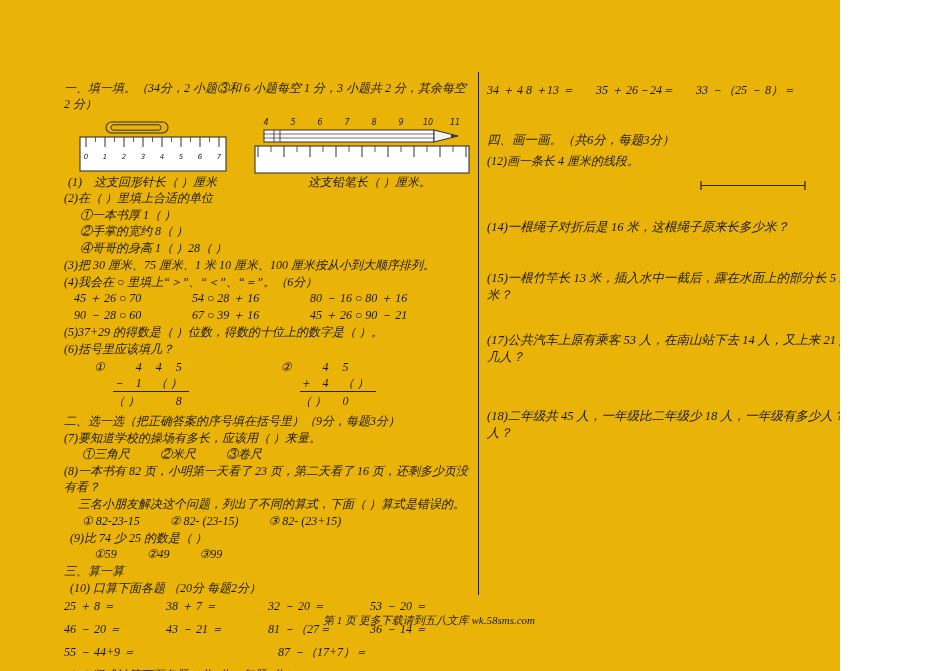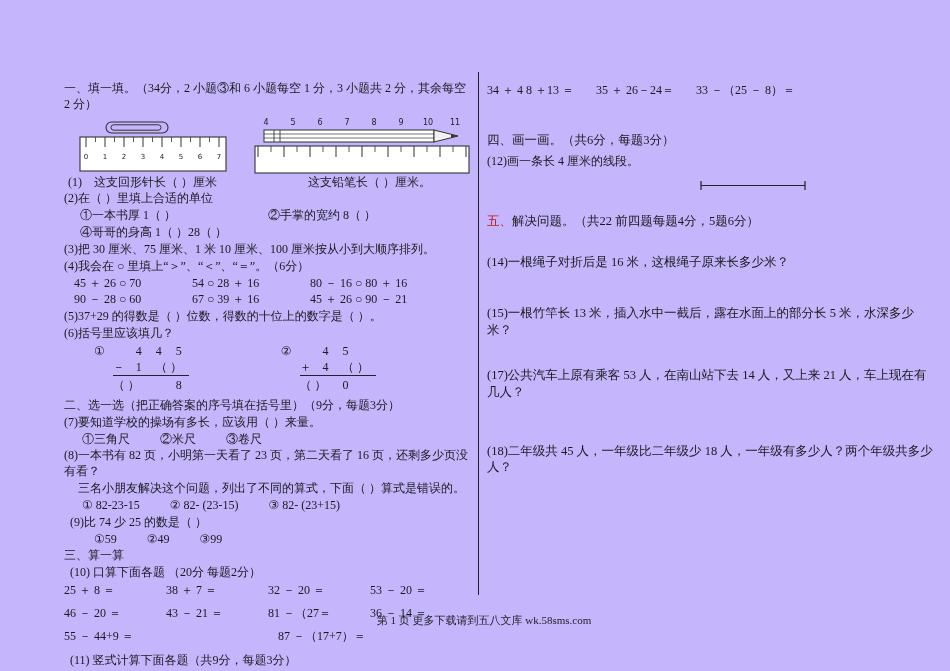--- a/index.html
+++ b/index.html
@@ -1,31 +1,31 @@
 <!DOCTYPE html>
 <html><head>
 <meta charset="utf-8">
 <style>
   * { margin:0; padding:0; box-sizing:border-box; }
   html,body { background:#ffffff; }
   body { font-family:"Liberation Serif","DejaVu Serif",serif; color:#1a1a1a; }
-  .page { position:relative; width:950px; height:671px; background:#c4b5fd; overflow:hidden; }
+  .page { position:relative; width:840px; height:671px; background:#eab308; overflow:hidden;font-style:italic; }
 
   .divider { position:absolute; left:478px; top:72px; width:1px; height:523px; background:#222; }
 
   .col-left { position:absolute; left:64px; top:80px; width:410px; font-size:12px; line-height:1.32; }
   .col-right { position:absolute; left:487px; top:80px; width:448px; font-size:12.5px; line-height:1.35; }
 
   .line { margin:1px 0; }
   .fig-row { display:flex; align-items:flex-end; gap:26px; padding-left:14px; margin:3px 0 1px 0; }
   .cap-row { display:flex; padding-left:4px; }
   .cap-row .no { width:26px; }
   .cap-row .capL { width:214px; }
 
-  .sub-row { display:flex; padding-left:16px; }
+  .sub-row { display:flex; padding-left:16px;flex-direction:column; }
   .sub-row .s1 { width:188px; }
 
   .cmp-row { display:flex; padding-left:10px; }
   .cmp-row span { width:118px; }
   .cmp-row span:last-child { width:auto; }
 
   .opts-row { display:flex; padding-left:18px; }
   .opts-row span { margin-right:30px; }
 
   .oral-row { display:flex; margin:2px 0 7px 0; }
@@ -256,23 +256,20 @@
     <div class="q1213-row mt4">
       <span>(12)画一条长 4 厘米的线段。</span>
     </div>
 
     <div class="seg-wrap">
       <svg width="120" height="14" viewBox="0 0 120 14">
         <path d="M6 2v9M6 6.5h104M110 2v9" stroke="#222" stroke-width="1.2" fill="none"></path>
       </svg>
     </div>
 
-    <div class="sec5-title">
-      <span class="red">五、</span><span>解决问题。（共22 前四题每题4分，5题6分）</span>
-    </div>
 
     <div class="line mt24">(14)一根绳子对折后是 16 米，这根绳子原来长多少米？</div>
     <div class="line mt34">(15)一根竹竿长 13 米，插入水中一截后，露在水面上的部分长 5 米，水深多少米？</div>
     <div class="line mt28">(17)公共汽车上原有乘客 53 人，在南山站下去 14 人，又上来 21 人，车上现在有几人？</div>
     <div class="line mt42">(18)二年级共 45 人，一年级比二年级少 18 人，一年级有多少人？两个年级共多少人？</div>
   </div>
 
   <div class="footer">第 1 页 更多下载请到五八文库 wk.58sms.com</div>
 
 </div>

